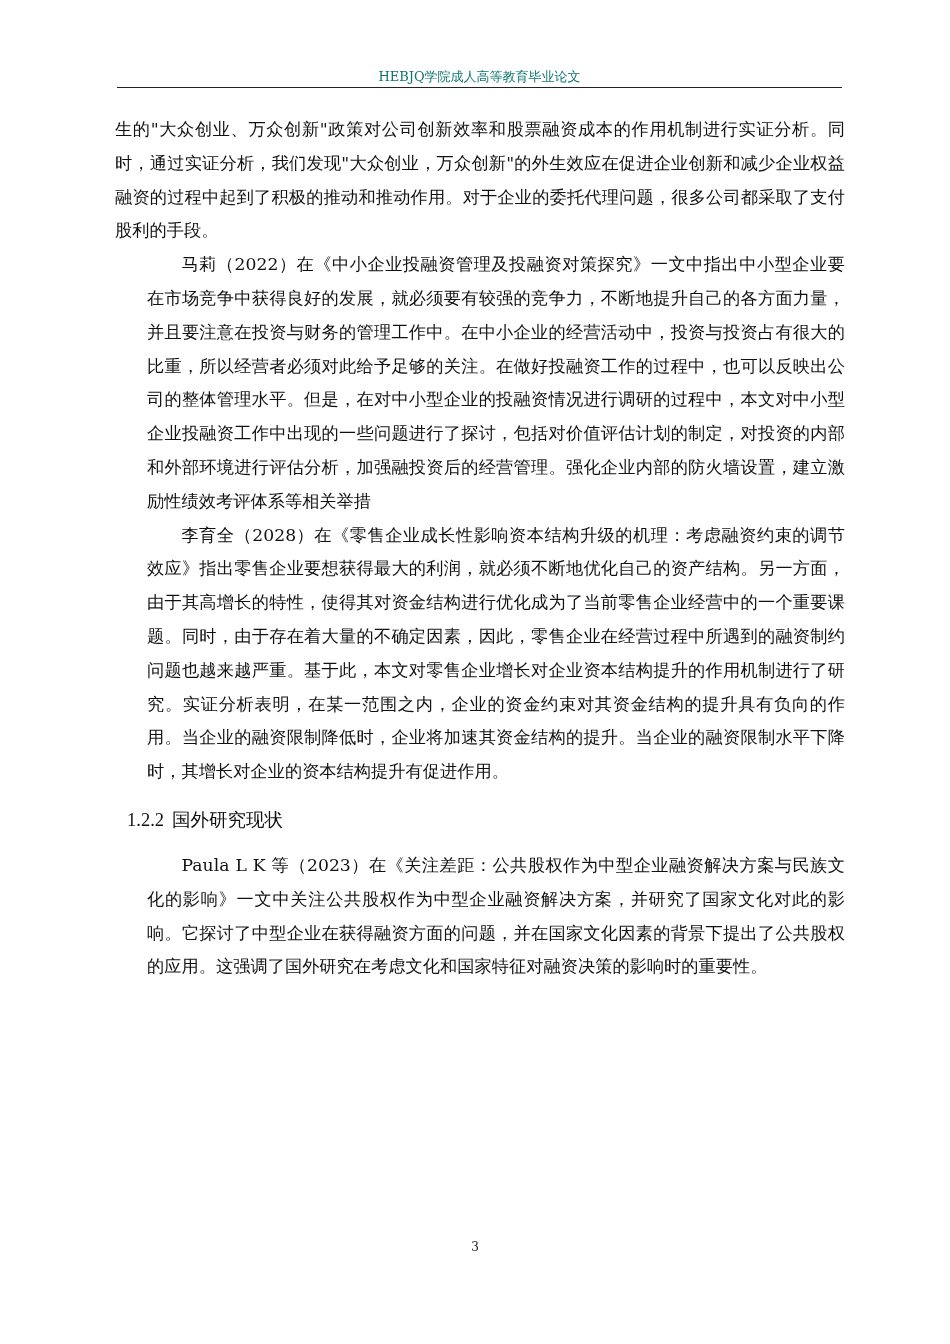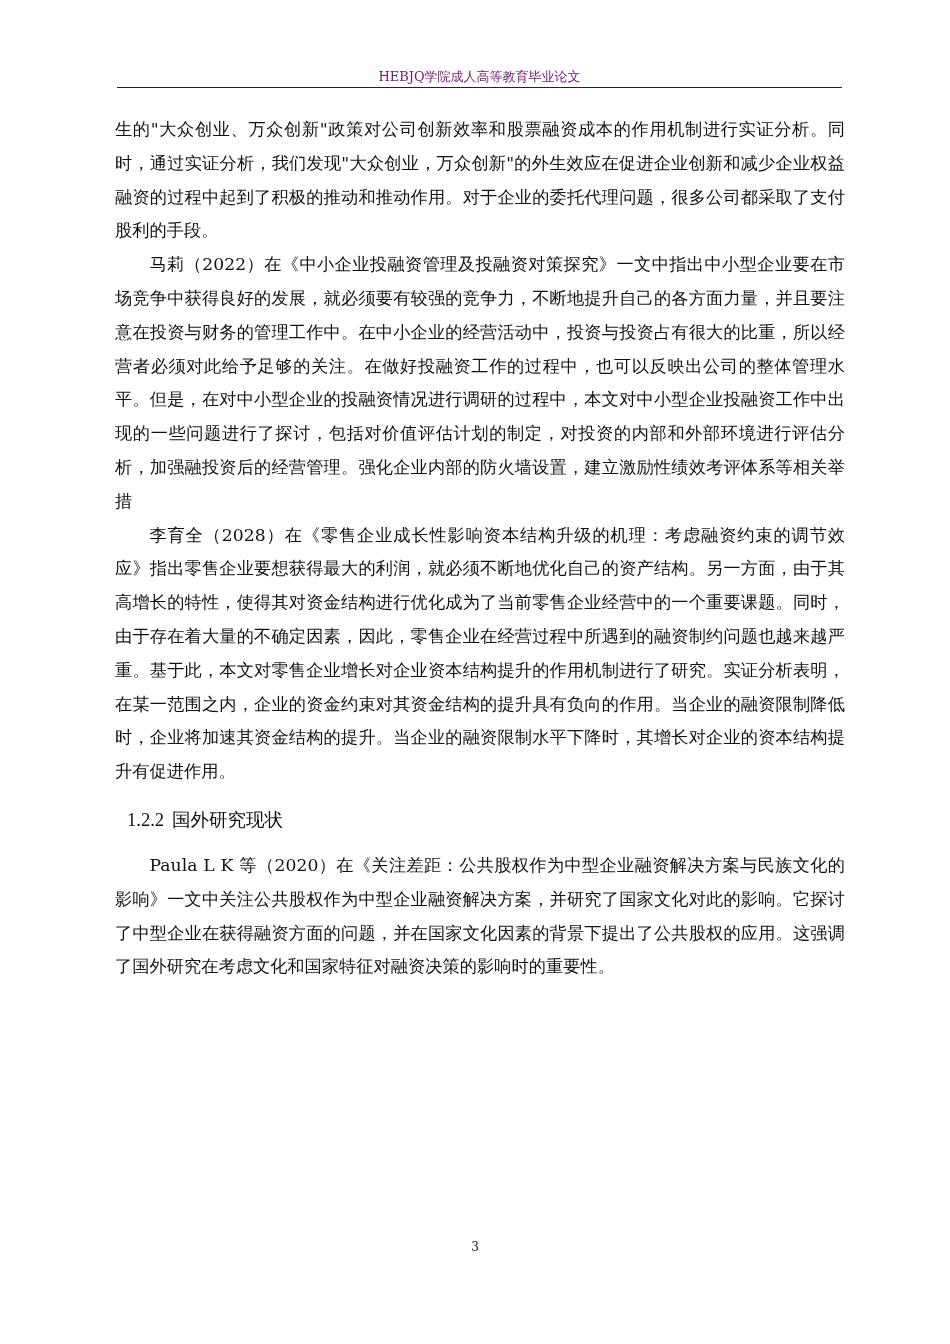--- a/index.html
+++ b/index.html
@@ -1,26 +1,26 @@
 <!DOCTYPE html>
 <html><head>
   <meta charset="utf-8">
   <style>
     html, body { margin: 0; padding: 0; background: #ffffff; }
     body { width: 950px; height: 1344px; position: relative; overflow: hidden;
            font-family: "DejaVu Serif", "Liberation Serif", serif; color: #111; }
     .page { position: absolute; left: 0; top: 0; width: 950px; height: 1344px; background: #fff; }
     .running-header { position: absolute; left: 117px; width: 725px; top: 68px;
-           text-align: center; font-size: 13px; color: #701a75; letter-spacing: 0; }
+           text-align: center; font-size: 13px; color: #0f766e; letter-spacing: 0; }
     .header-rule { position: absolute; left: 117px; width: 725px; top: 87px; height: 0;
            border-top: 1px solid #222; }
     .body-text { position: absolute; left: 115px; top: 113px; width: 730px; }
     .para { margin: 0; font-size: 17.2px; line-height: 33.8px; text-align: justify;
             text-align-last: left; letter-spacing: 0.05px; }
-    .para.indent { text-indent: 2em; }
+    .para.indent { text-indent: 2em; margin-left: 32px; }
     .section-heading { margin: 12px; font-family: "DejaVu Sans", "Liberation Sans", sans-serif;
             font-size: 18.5px; line-height: 38px; font-weight: normal; height: 36px; padding-top: 0; }
     .section-heading .num { font-family: "Liberation Serif", serif; margin-right: 8px; }
     .page-number { position: absolute; left: 0; width: 950px; top: 1240px; text-align: center;
             font-size: 12px; color: #222; }
   </style>
 </head>
 <body>
 
 <div class="page">
@@ -29,17 +29,17 @@
 
   <div class="body-text">
     <p class="para">生的"大众创业、万众创新"政策对公司创新效率和股票融资成本的作用机制进行实证分析。同时，通过实证分析，我们发现"大众创业，万众创新"的外生效应在促进企业创新和减少企业权益融资的过程中起到了积极的推动和推动作用。对于企业的委托代理问题，很多公司都采取了支付股利的手段。</p>
     <p class="para indent">马莉（2022）在《中小企业投融资管理及投融资对策探究》一文中指出中小型企业要在市场竞争中获得良好的发展，就必须要有较强的竞争力，不断地提升自己的各方面力量，并且要注意在投资与财务的管理工作中。在中小企业的经营活动中，投资与投资占有很大的比重，所以经营者必须对此给予足够的关注。在做好投融资工作的过程中，也可以反映出公司的整体管理水平。但是，在对中小型企业的投融资情况进行调研的过程中，本文对中小型企业投融资工作中出现的一些问题进行了探讨，包括对价值评估计划的制定，对投资的内部和外部环境进行评估分析，加强融投资后的经营管理。强化企业内部的防火墙设置，建立激励性绩效考评体系等相关举措</p>
     <p class="para indent">李育全（2028）在《零售企业成长性影响资本结构升级的机理：考虑融资约束的调节效应》指出零售企业要想获得最大的利润，就必须不断地优化自己的资产结构。另一方面，由于其高增长的特性，使得其对资金结构进行优化成为了当前零售企业经营中的一个重要课题。同时，由于存在着大量的不确定因素，因此，零售企业在经营过程中所遇到的融资制约问题也越来越严重。基于此，本文对零售企业增长对企业资本结构提升的作用机制进行了研究。实证分析表明，在某一范围之内，企业的资金约束对其资金结构的提升具有负向的作用。当企业的融资限制降低时，企业将加速其资金结构的提升。当企业的融资限制水平下降时，其增长对企业的资本结构提升有促进作用。</p>
 
     <h3 class="section-heading">
       <span class="num">1.2.2</span><span>国外研究现状</span>
     </h3>
 
-    <p class="para indent">Paula L K 等（2020）在《关注差距：公共股权作为中型企业融资解决方案与民族文化的影响》一文中关注公共股权作为中型企业融资解决方案，并研究了国家文化对此的影响。它探讨了中型企业在获得融资方面的问题，并在国家文化因素的背景下提出了公共股权的应用。这强调了国外研究在考虑文化和国家特征对融资决策的影响时的重要性。</p>
+    <p class="para indent">Paula L K 等（2023）在《关注差距：公共股权作为中型企业融资解决方案与民族文化的影响》一文中关注公共股权作为中型企业融资解决方案，并研究了国家文化对此的影响。它探讨了中型企业在获得融资方面的问题，并在国家文化因素的背景下提出了公共股权的应用。这强调了国外研究在考虑文化和国家特征对融资决策的影响时的重要性。</p>
   </div>
 
   <div class="page-number">3</div>
 </div>
 
 </body></html>

